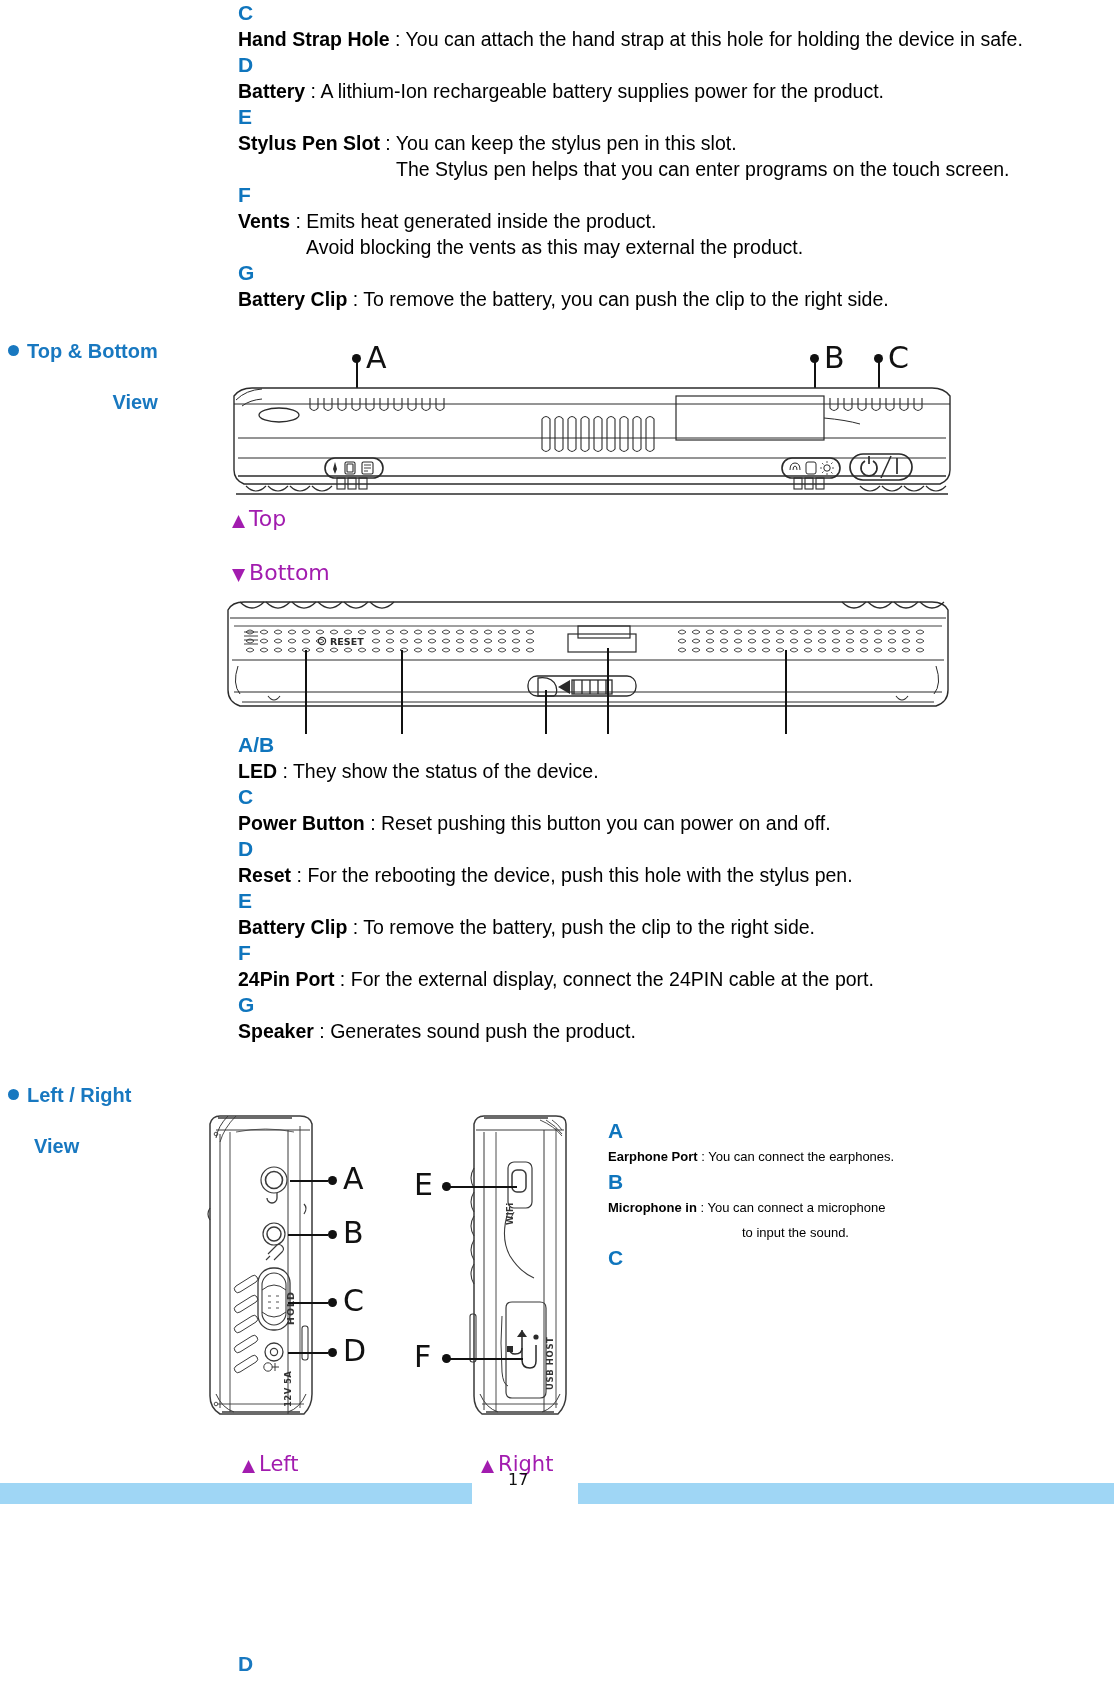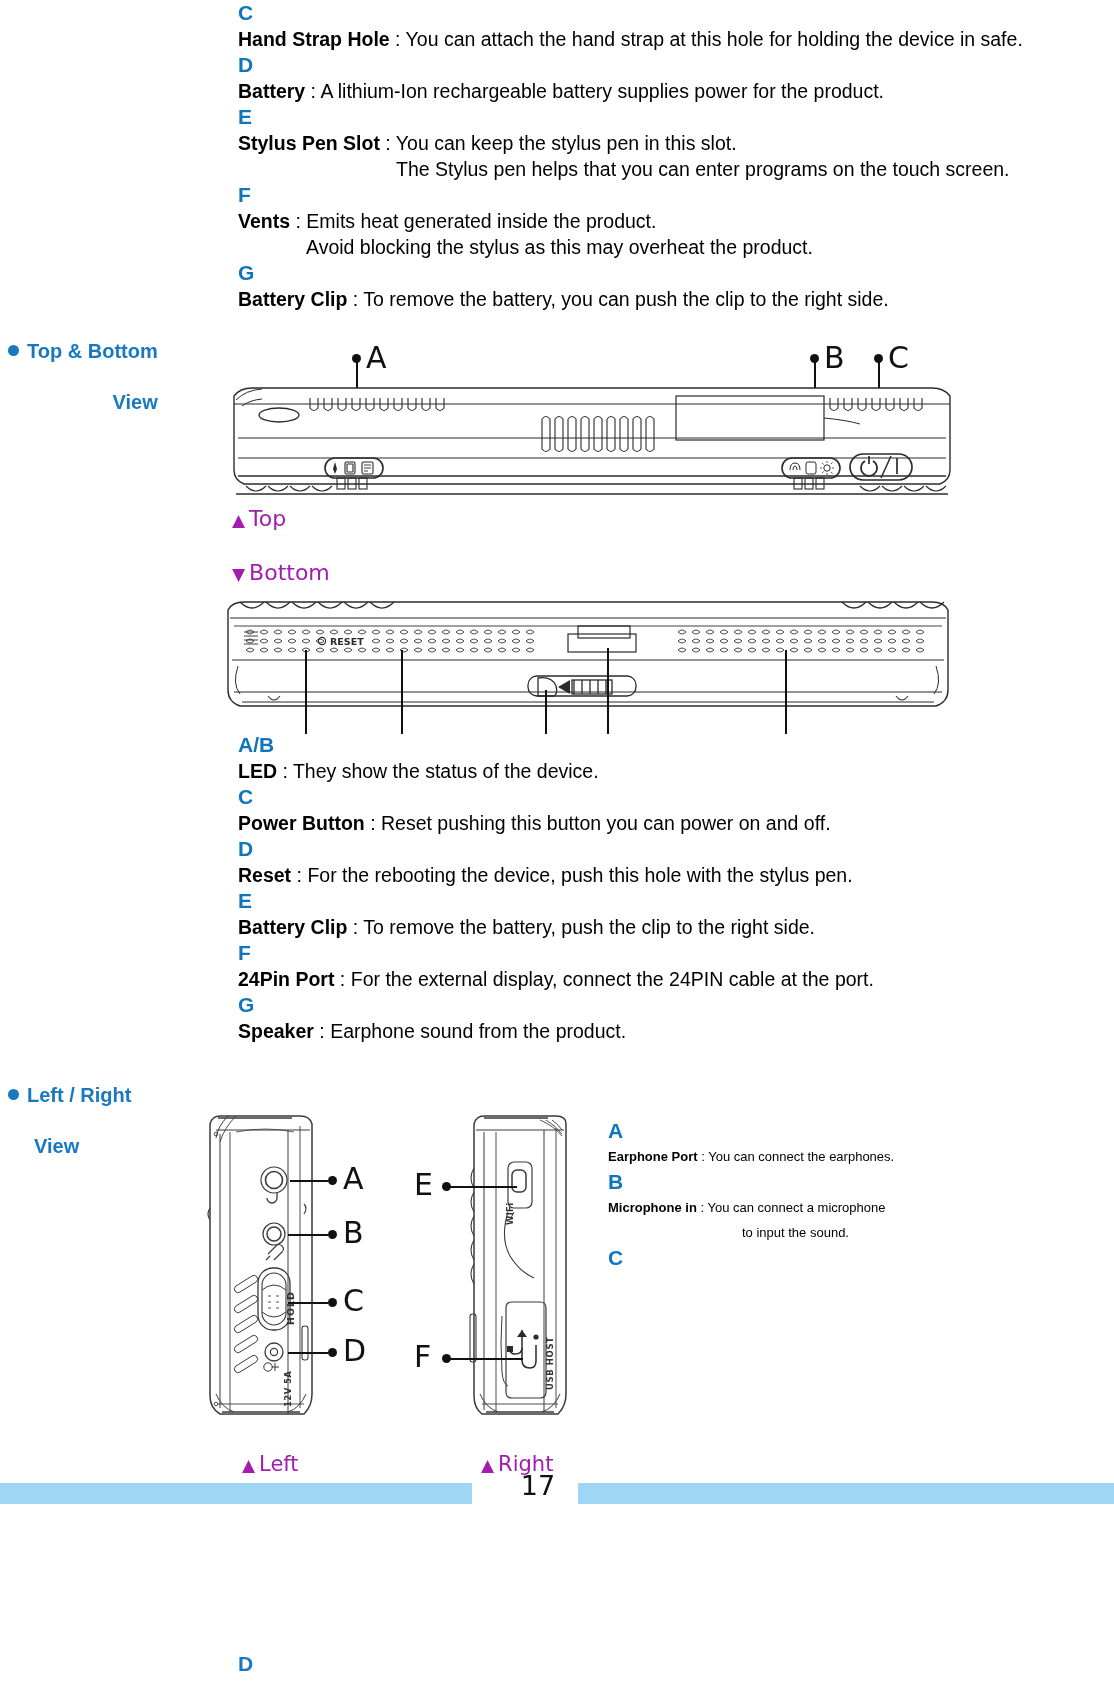--- a/index.html
+++ b/index.html
@@ -101,22 +101,22 @@
     background: #9fd6f5;
     top: 1483px;
   }
   .foot-bar.left  { left: 0px;   width: 472px; }
   .foot-bar.right { left: 578px; width: 536px; }
   .page-num {
     position: absolute;
     top: 1470px;
     left: 508px;
     width: 60px;
-    text-align: center;
-    font-size: 27px;
+    text-align: left;
+    font-size: 16px;
     font-family: "DejaVu Sans", sans-serif;
     color: #111;
   }
   .trailing-d {
     position: absolute;
     left: 238px;
     top: 1652px;
     color: #1878c0;
     font-weight: bold;
     font-size: 21px;
@@ -145,21 +145,21 @@
     <div class="row">
       <div class="blue-letter">D</div>
       <div class="desc"><b>Battery</b><span> : </span><span>A lithium-Ion rechargeable battery supplies power for the product.</span></div>
     </div>
     <div class="row">
       <div class="blue-letter">E</div>
       <div class="desc"><b>Stylus Pen Slot</b><span> : </span><span>You can keep the stylus pen in this slot.</span><span class="indent-line" style="padding-left:158px">The Stylus pen helps that you can enter programs on the touch screen.</span></div>
     </div>
     <div class="row">
       <div class="blue-letter">F</div>
-      <div class="desc"><b>Vents</b><span> : </span><span>Emits heat generated inside the product.</span><span class="indent-line" style="padding-left:68px">Avoid blocking the stylus as this may overheat the product.</span></div>
+      <div class="desc"><b>Vents</b><span> : </span><span>Emits heat generated inside the product.</span><span class="indent-line" style="padding-left:68px">Avoid blocking the vents as this may external the product.</span></div>
     </div>
     <div class="row">
       <div class="blue-letter">G</div>
       <div class="desc"><b>Battery Clip</b><span> : </span><span>To remove the battery, you can push the clip to the right side.</span></div>
     </div>
   </div>
 
   <div class="section-head" style="left:8px; top:338px;text-align:right;">
     <span class="bullet"></span><span>Top &amp; Bottom</span>
     <span class="l2">View</span>
@@ -494,21 +494,21 @@
     <div class="row">
       <div class="blue-letter">E</div>
       <div class="desc"><b>Battery Clip</b><span> : </span><span>To remove the battery, push the clip to the right side.</span></div>
     </div>
     <div class="row">
       <div class="blue-letter">F</div>
       <div class="desc"><b>24Pin Port</b><span> : </span><span>For the external display, connect the 24PIN cable at the port.</span></div>
     </div>
     <div class="row">
       <div class="blue-letter">G</div>
-      <div class="desc"><b>Speaker</b><span> : </span><span>Earphone sound from the product.</span></div>
+      <div class="desc"><b>Speaker</b><span> : </span><span>Generates sound push the product.</span></div>
     </div>
   </div>
 
   <div class="section-head" style="left:8px; top:1082px;">
     <span class="bullet"></span><span>Left / Right</span>
     <span class="l2">View</span>
   </div>
 
   <div class="fig" style="left:196px; top:1108px;">
     <svg width="126" height="322" viewBox="0 0 126 322" fill="none" stroke="#3a3a3a" stroke-width="1.3">

